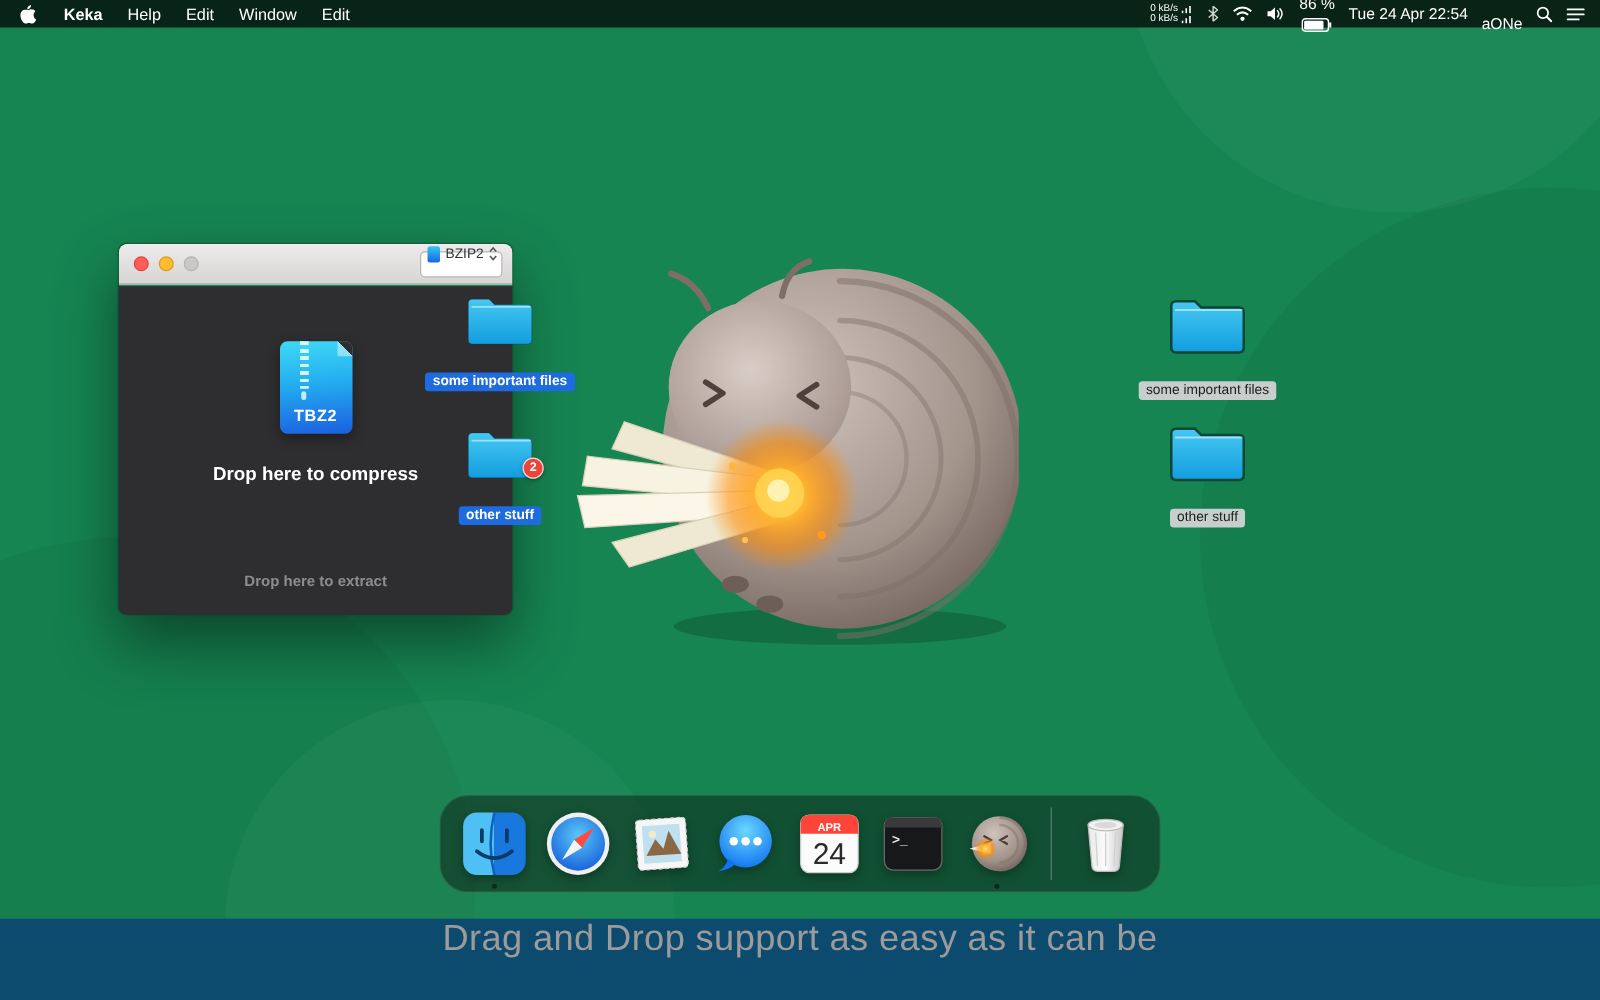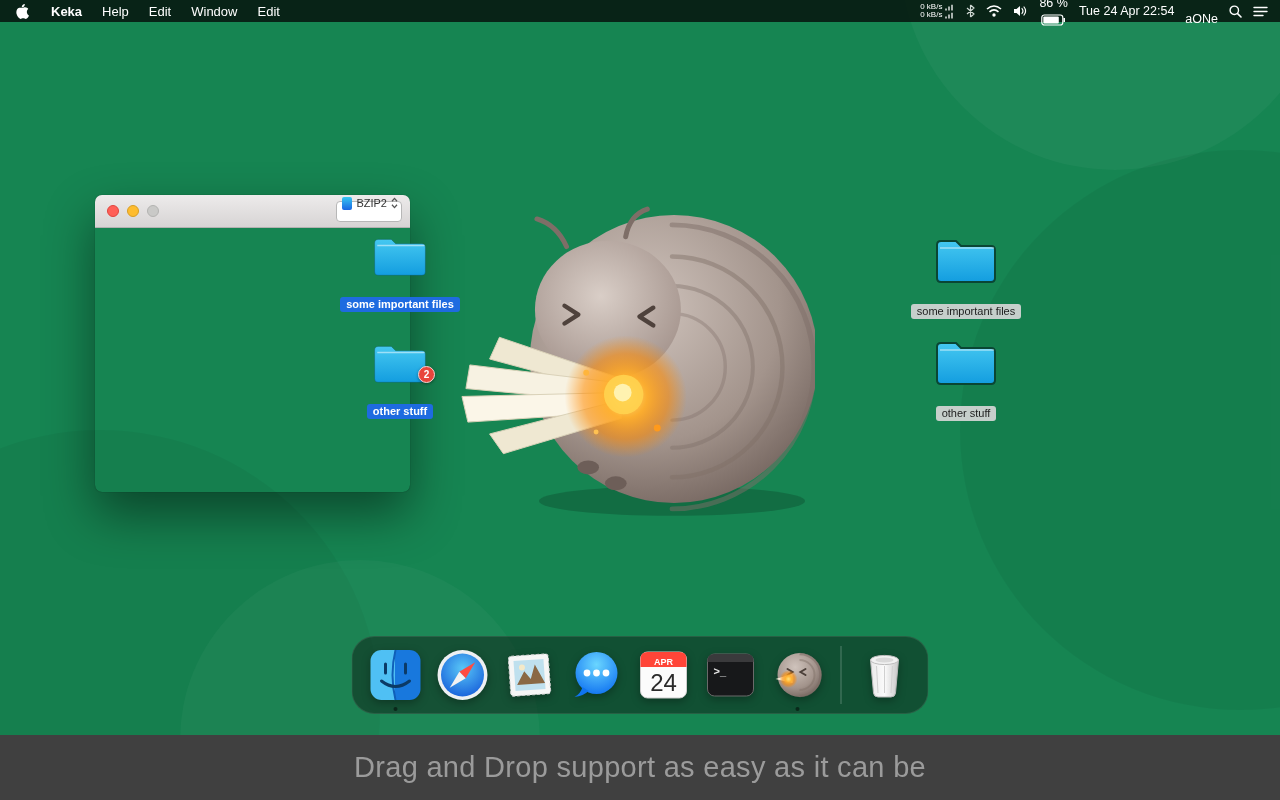--- a/index.html
+++ b/index.html
@@ -78,22 +78,22 @@
   .dock { position:absolute; bottom:86px; left:50%; transform:translateX(-50%); z-index:6;
     height:78px; background:rgba(14,36,26,.55); border:1px solid rgba(255,255,255,.09); border-radius:23px;
     display:flex; align-items:center; gap:13px; padding:0 16px; }
   .dock-icon { width:54px; height:54px; position:relative; }
   .dock-icon svg { display:block; width:54px; height:54px; filter:drop-shadow(0 3px 4px rgba(0,0,0,.3)); }
   .dock-dot { position:absolute; left:50%; bottom:-9px; transform:translateX(-50%);
     width:4px; height:4px; border-radius:50%; background:rgba(5,15,10,.6); }
   .dock-sep { width:1px; height:58px; background:rgba(255,255,255,.28); margin:0 3px; }
 
   
-  .caption-bar { position:absolute; left:0; right:0; bottom:0; height:65px; background:#404040; z-index:20;
-    display:flex; align-items:center; justify-content:center; }
+  .caption-bar { position:absolute; left:0; right:0; bottom:0; height:65px; background:#0c4a6e; z-index:20;
+    display:flex; align-items:flex-start; justify-content:center; }
   .caption-text { color:#9b9b9b; font-size:29px; letter-spacing:.3px; }
 
   svg text { font-family:"Liberation Sans","DejaVu Sans",sans-serif; }
 </style>
 </head>
 <body>
 
 <svg width="0" height="0" style="position:absolute" aria-hidden="true">
   <defs>
     <linearGradient id="foldG" x1="0" y1="0" x2="0" y2="1">
@@ -223,20 +223,29 @@
       <div class="tl tl-gray"></div>
       <div class="format-select">
         <span class="fs-doc"></span>
         <span>BZIP2</span>
         <svg width="7" height="12" viewBox="0 0 7 12">
           <path d="M1 4.2 L3.5 1.4 L6 4.2" stroke="#555" stroke-width="1.3" fill="none"></path>
           <path d="M1 7.8 L3.5 10.6 L6 7.8" stroke="#555" stroke-width="1.3" fill="none"></path>
         </svg>
       </div>
     </div>
+    <div class="win-body">
+      <div class="tbz-icon">
+        <div class="zip"></div>
+        <div class="fold"></div>
+        <div class="tbz-label">TBZ2</div>
+      </div>
+      <div class="compress-label">Drop here to compress</div>
+      <div class="extract-label">Drop here to extract</div>
+    </div>
   </div>
 
   <div class="icon-stack drag1">
     <div class="folder-wrap">
       <svg width="56" height="46" viewBox="0 0 64 52">
         <path d="M3 11 q0-4 4-4 h15 l5 5 h30 q4 0 4 4 v28 q0 4-4 4 H7 q-4 0-4-4 z" fill="url(#foldG)" stroke="rgba(0,40,70,.25)"></path>
         <path d="M6 14 h54" stroke="rgba(255,255,255,.5)" stroke-width="1.5"></path>
       </svg>
     </div>
     <div class="label-blue">some important files</div>

